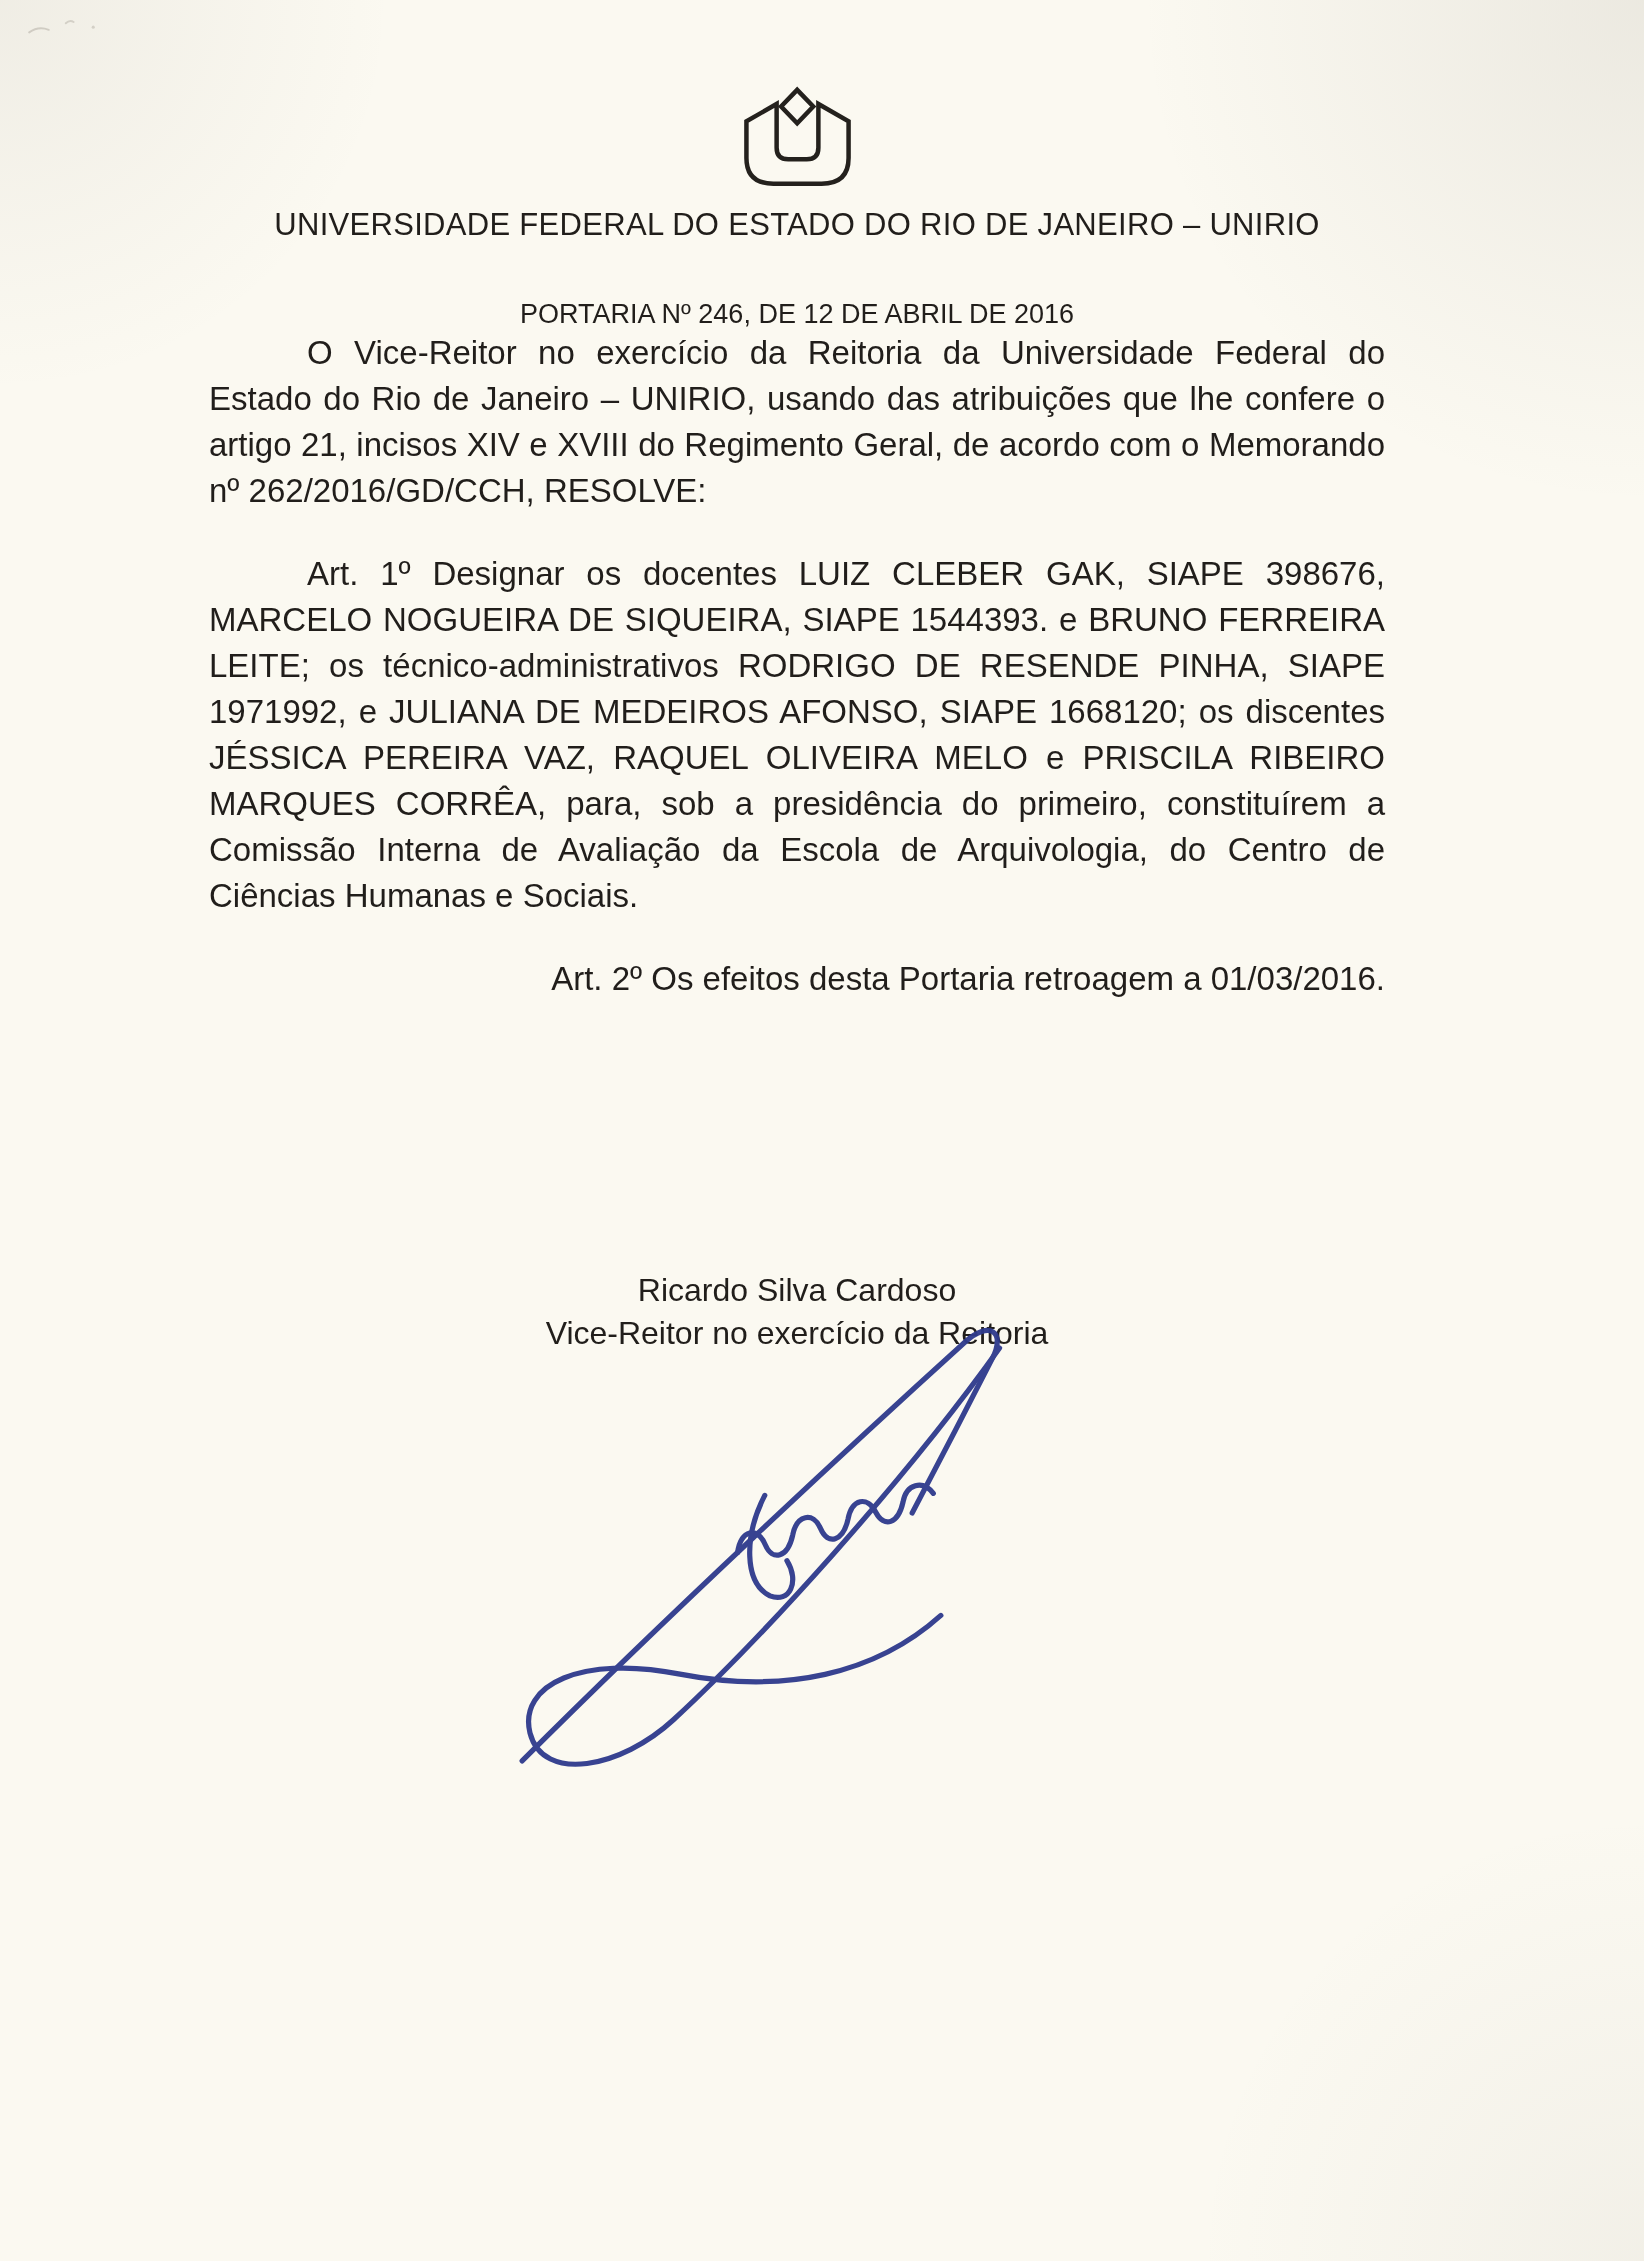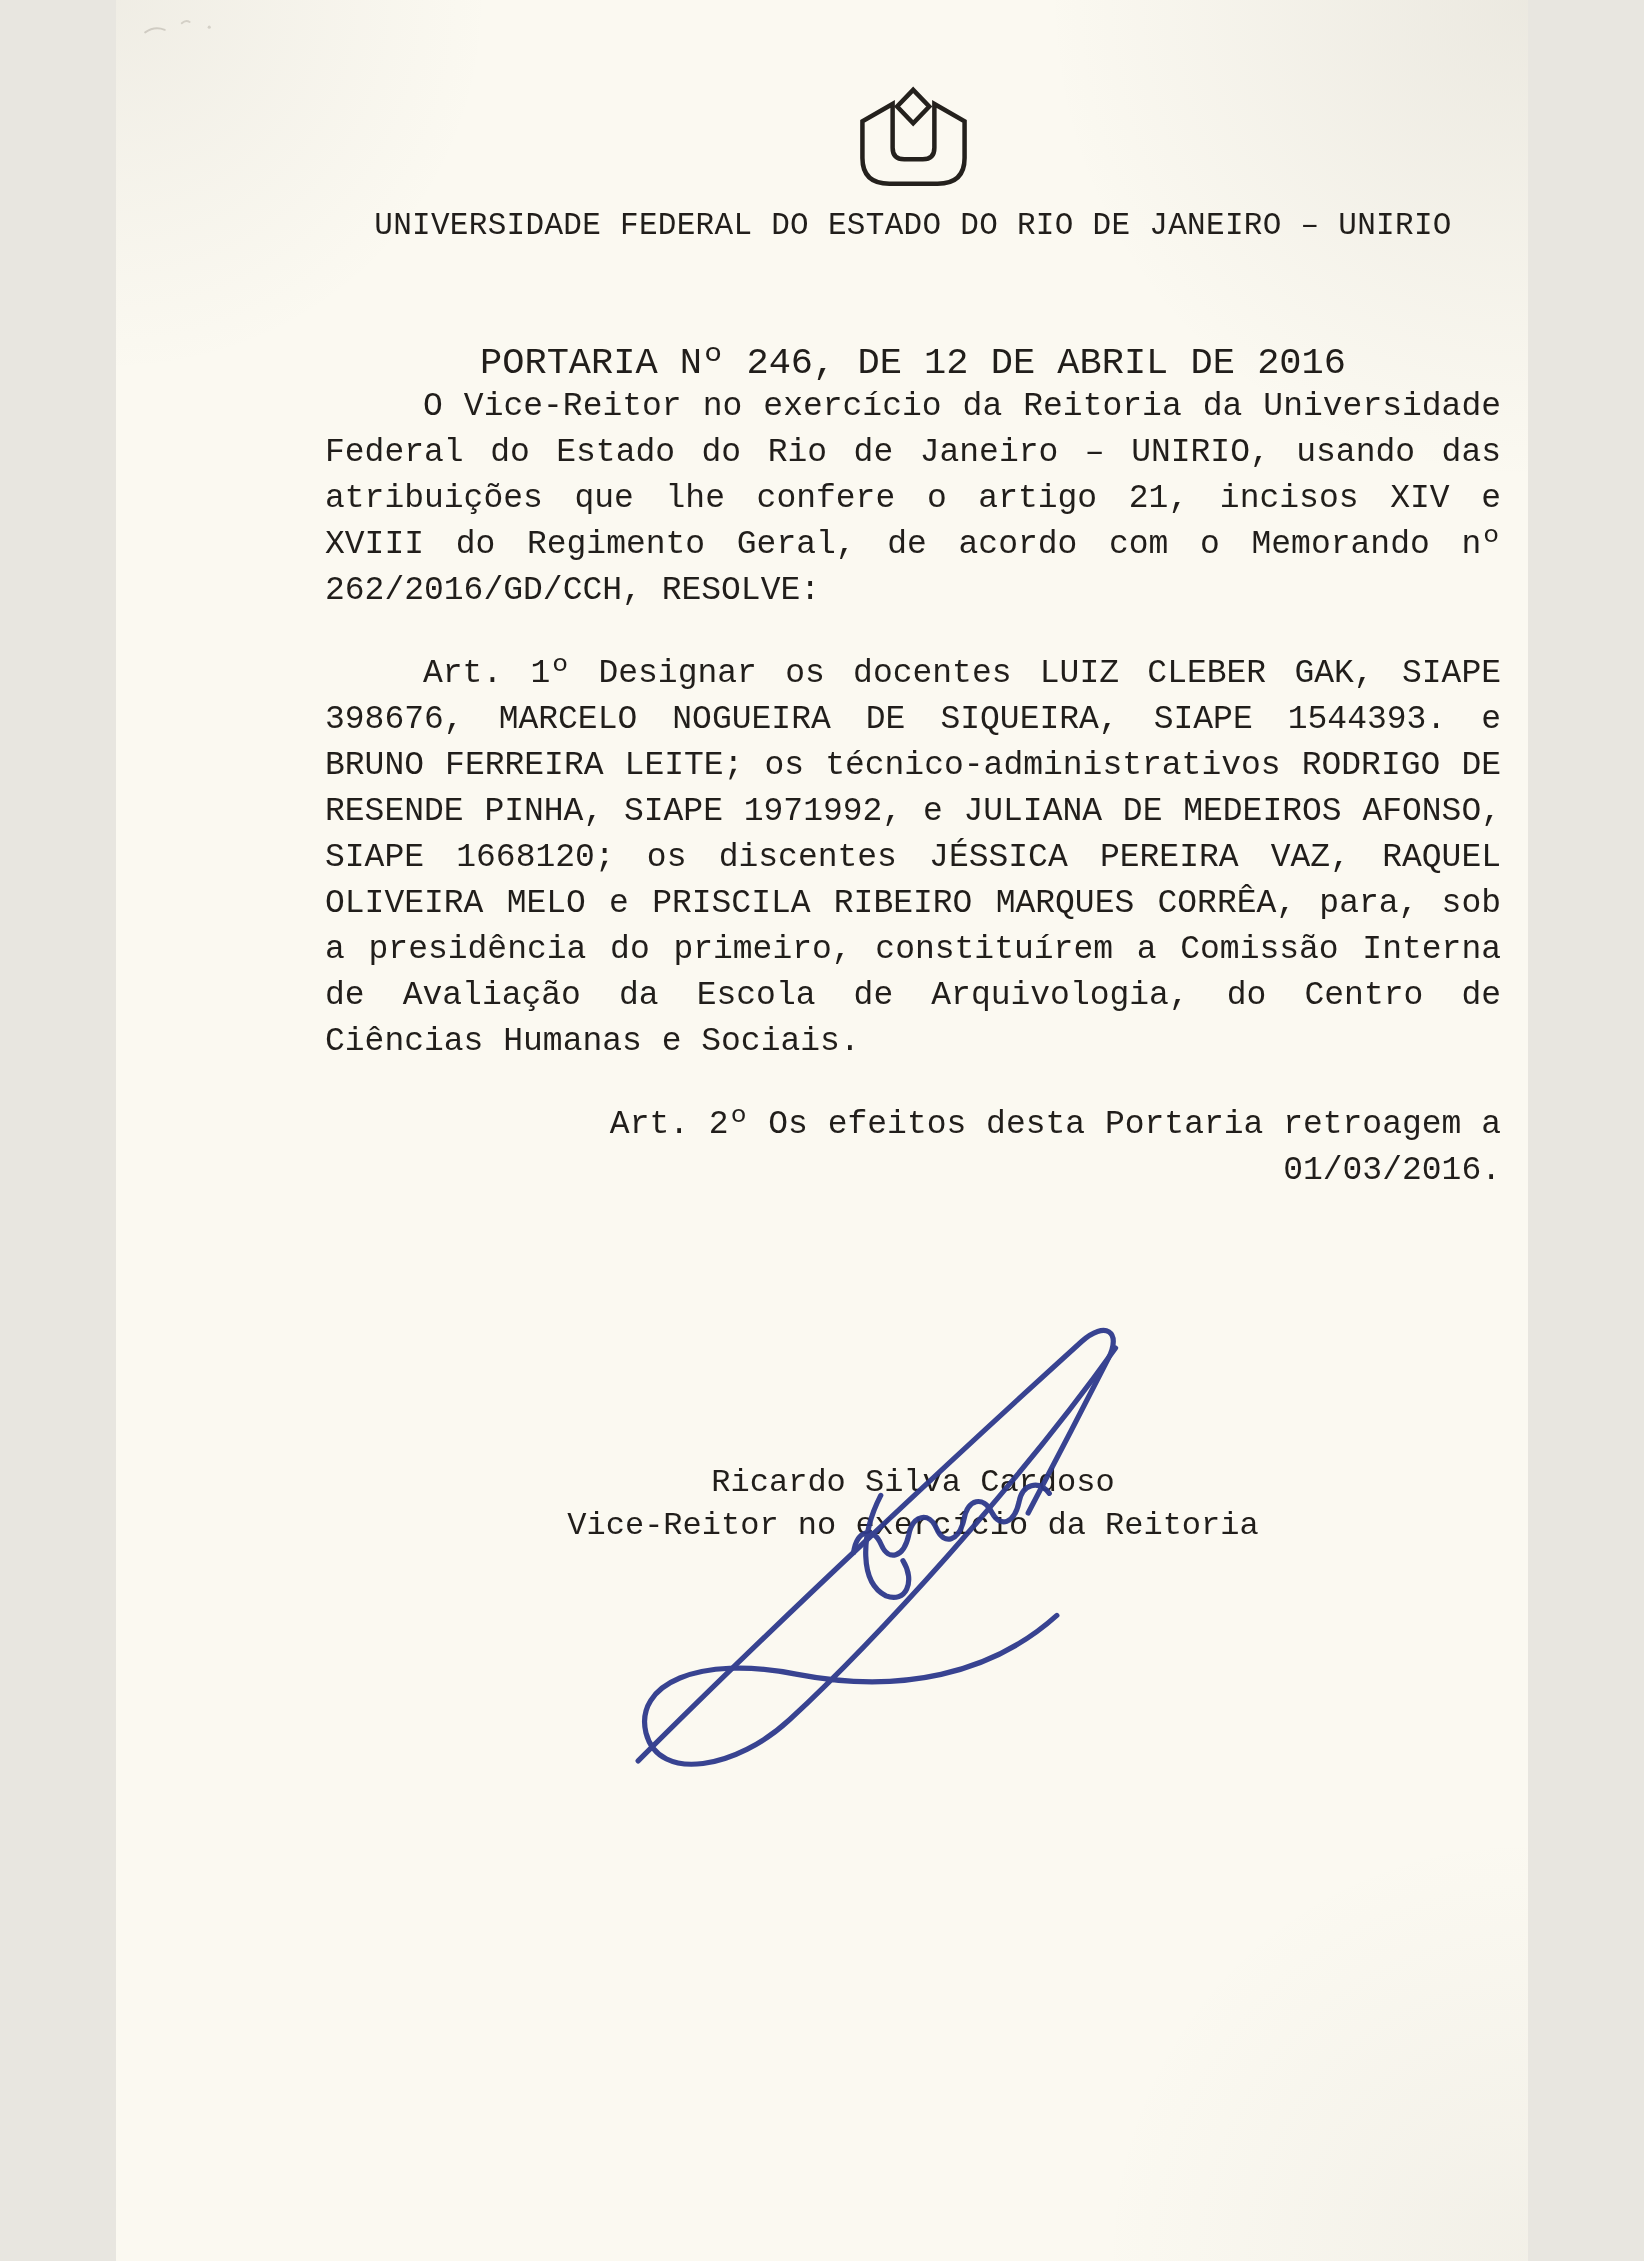--- a/index.html
+++ b/index.html
@@ -1,48 +1,48 @@
 <!DOCTYPE html>
 <html lang="pt" style="font-size:10.4px"><head>
 <meta charset="utf-8">
 <style>
   html, body { margin: 0; padding: 0; background: #e8e6e0; }
   .page {
     position: relative;
-    width: 1412px;
+    width: 1644px;
     height: 2261px;
     margin: 0 auto;
     background:
       radial-gradient(circle at 100% 0%, rgba(125,118,105,0.12), transparent 18%),
       radial-gradient(circle at 0% 0%, rgba(125,118,105,0.09), transparent 14%),
       radial-gradient(circle at 100% 100%, rgba(125,118,105,0.07), transparent 16%),
       #fbf9f1;
-    font-family: Liberation Mono, monospace;
+    font-family: Liberation Sans, sans-serif;
     color: #211e1b;
     overflow: hidden;
   }
   .content {
     position: absolute;
     left: 209px;
     top: 0;
     width: 1176px;
   }
   .logo-wrap { text-align: center; padding-top: 86px; }
   .logo-wrap svg { width: 155px; height: 106px; }
   .institution {
     text-align: center;
     font-size: 31px;
     letter-spacing: 0.3px;
     margin-top: 13px;
     white-space: nowrap;
   }
   .doc-title {
     text-align: center;
-    font-size: 37px;
-    margin-top: 99px;
+    font-size: 27px;
+    margin-top: 56px;
   }
   .para {
     font-size: 33px;
     line-height: 46px;
     text-align: justify;
     text-indent: 98px;
     margin: 0;
   }
   .para-opening  { }
   .para-art1     { margin-top: 37px; }

